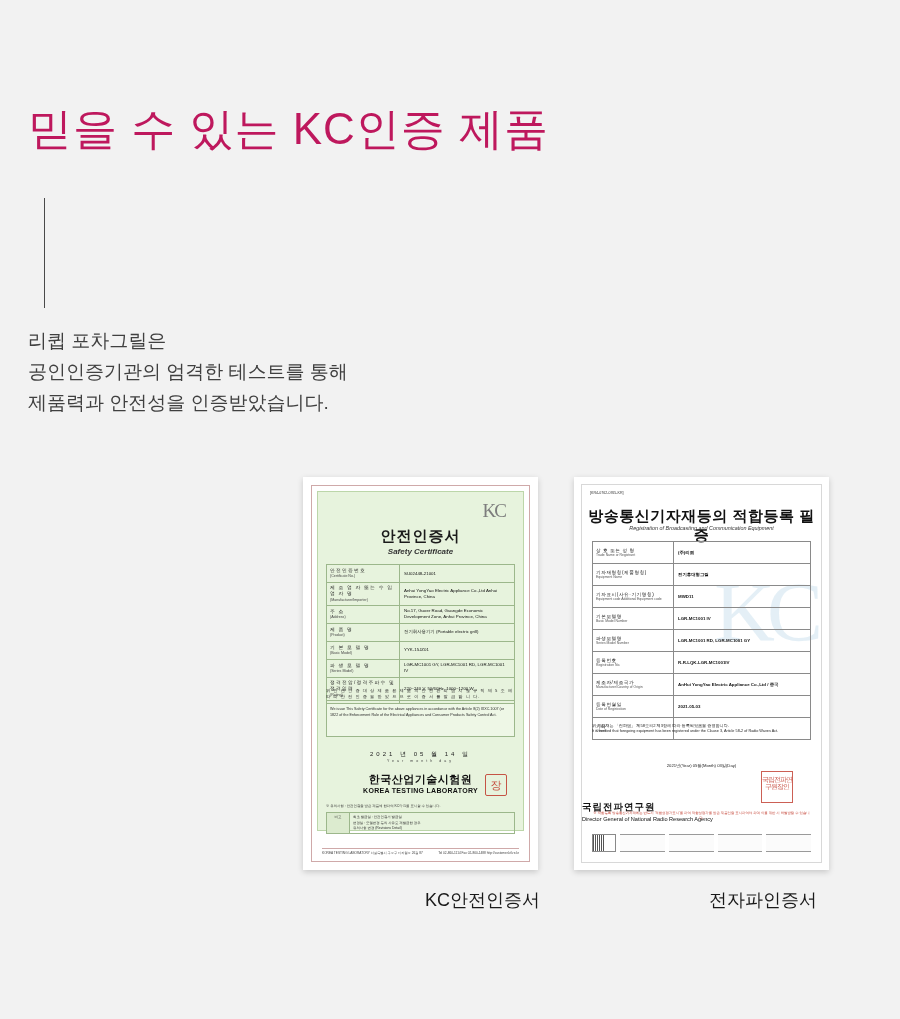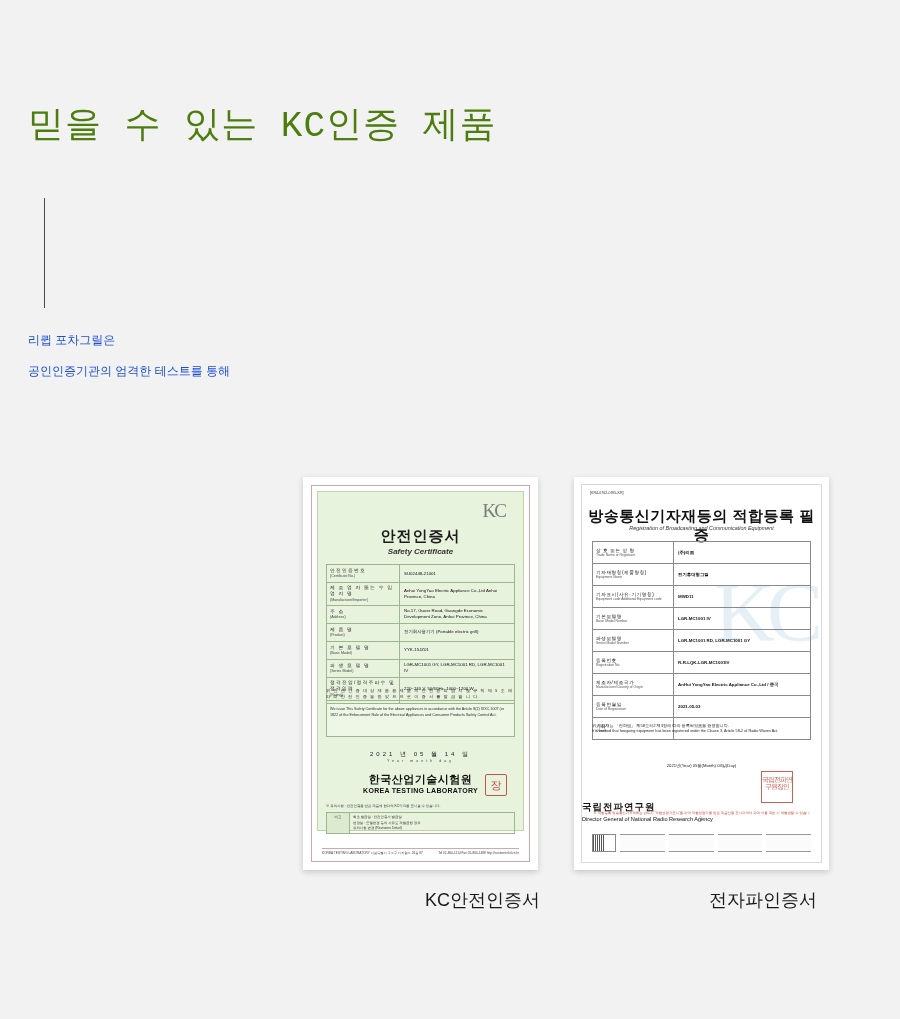--- a/index.html
+++ b/index.html
@@ -14,44 +14,44 @@
     font-family: "Liberation Sans", sans-serif;
     color: #222;
     overflow: hidden;
   }
 
   
   .page-title {
     position: absolute;
     left: 28px;
     top: 100px;
-    font-size: 36px;
+    font-size: 44px;
     font-weight: 400;
     letter-spacing: 1px;
-    color: #4d7c0f;
-    font-family: Liberation Mono, monospace;
+    color: #be185d;
+    font-family: Liberation Sans, sans-serif;
     white-space: nowrap;
   }
 
   .rule {
     position: absolute;
     left: 44px;
     top: 198px;
     width: 1px;
     height: 110px;
     background: #4a4a4a;
   }
 
   .lead {
     position: absolute;
     left: 28px;
     top: 325px;
-    font-size: 12px;
+    font-size: 19px;
     line-height: 31px;
-    color: #1d4ed8;
+    color: #404040;
     font-weight: 400;
   }
   .lead div { white-space: nowrap; }
 
   
   .certs {
     position: absolute;
     left: 0;
     top: 465px;
     width: 721px;
@@ -404,20 +404,21 @@
 </style>
 </head>
 <body>
 
 <div class="page-title">믿을 수 있는 KC인증 제품</div>
 <div class="rule"></div>
 
 <div class="lead">
   <div>리큅 포차그릴은</div>
   <div>공인인증기관의 엄격한 테스트를 통해</div>
+  <div>제품력과 안전성을 인증받았습니다.</div>
 </div>
 
 <div class="certs">
 
   <div class="cert cert-a">
     <div class="a-inner">
       <div class="a-green">
 
         <div class="a-kc-logo">KC</div>
         <div class="a-title">안전인증서</div>

